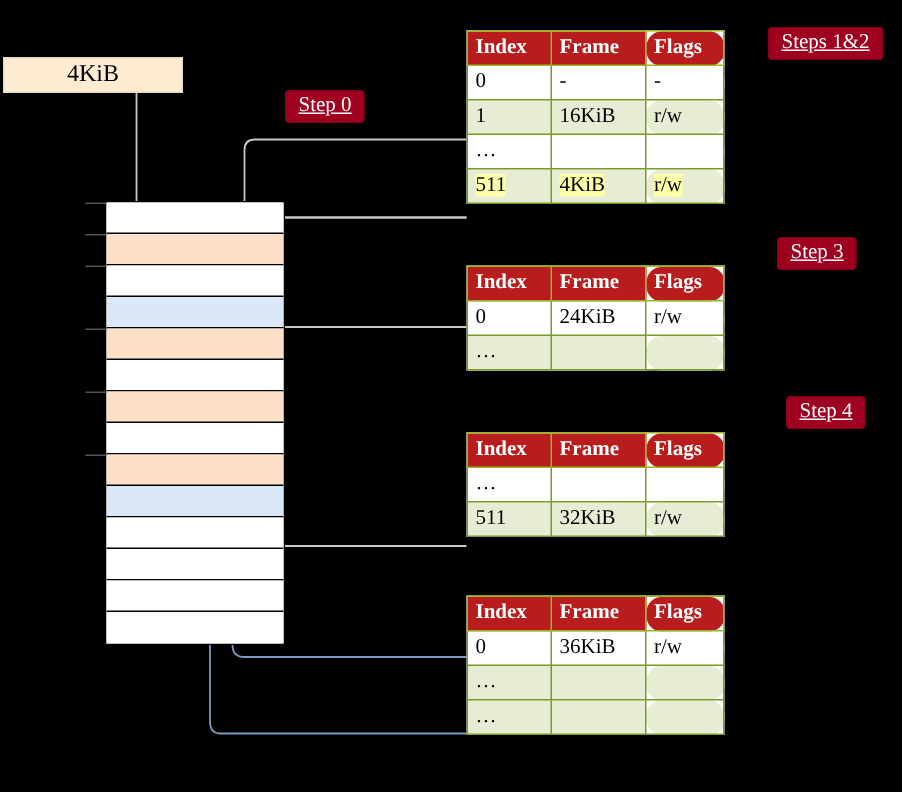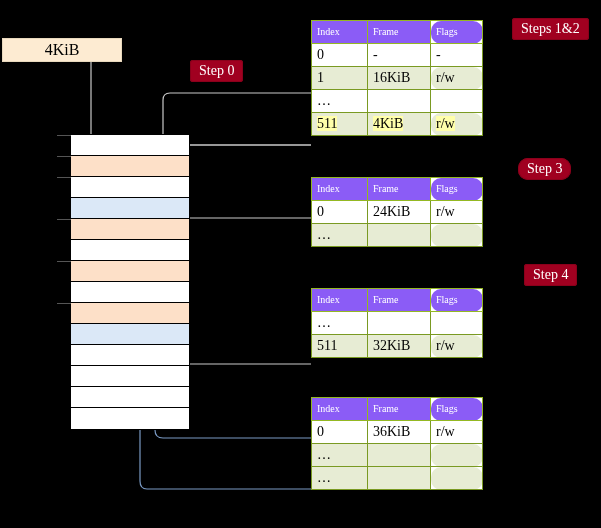--- a/index.html
+++ b/index.html
@@ -16,20 +16,21 @@
     background:#a00020;
     color:#fff;
     font-family:"Liberation Serif", serif;
     font-size:14px;
     line-height:19px;
     padding:1px 9px 2px 9px;
     border-radius:3px;
     white-space:nowrap;
     text-align:center;
     box-shadow:0 0 0 1px #8a001b inset;
+    text-decoration:underline;
   }
 
   
   .kib-box{
     position:absolute;
     background:#fdebd2;
     border:1px solid #e8d8bd;
     color:#000;
     font-size:16px;
     text-align:center;
@@ -70,25 +71,25 @@
     border:1px solid #7a9a22;
     padding:1px 5px 2px 5px;
     text-align:left;
     font-weight:normal;
     height:23px;
     box-sizing:border-box;
     vertical-align:middle;
     white-space:nowrap;
   }
   .ptable thead th{
-    background:#8b5cf6;
+    background:#b91c1c;
     color:#ffffff;
-    font-weight:normal;
+    font-weight:bold;
     border-color:#94b822;
-    font-size:10px;
+    font-size:14px;
   }
   .ptable tbody tr.alt td{background:#e7ecd4;}
   .ptable tbody tr td{background:#ffffff;}
   .ptable tbody tr.alt td{background:#e7ecd4;}
   .ptable td .hl{background:#ffffaa;}
   .ptable .c-index{width:56px;}
   .ptable .c-frame{width:63px;}
   .ptable .c-flags{width:52px;border-radius:10px;}
 
   
@@ -264,17 +265,17 @@
             <td class="c-frame"></td>
             <td class="c-flags"></td>
           </tr>
         </tbody>
       </table>
     </div>
 
   <div id="badges-host">
       <div class="badge" style="left: 190px; top: 40px; margin-top: 20px;">Step 0</div>
       <div class="badge" style="left: 512px; top: 18px;">Steps 1&amp;2</div>
-      <div class="badge" style="left: 518px; top: 158px; border-radius: 10px;">Step 3</div>
+      <div class="badge" style="left: 518px; top: 158px;">Step 3</div>
       <div class="badge" style="left: 524px; top: 264px;">Step 4</div>
     </div>
 
 </div>
 
 </body></html>

